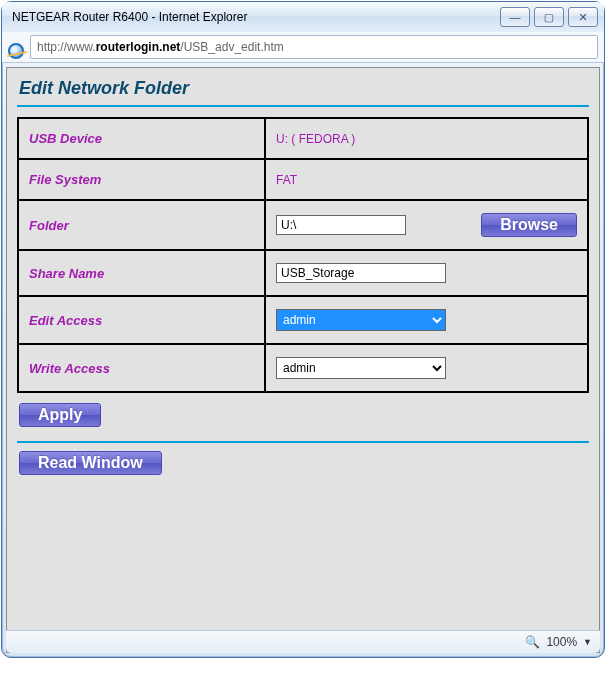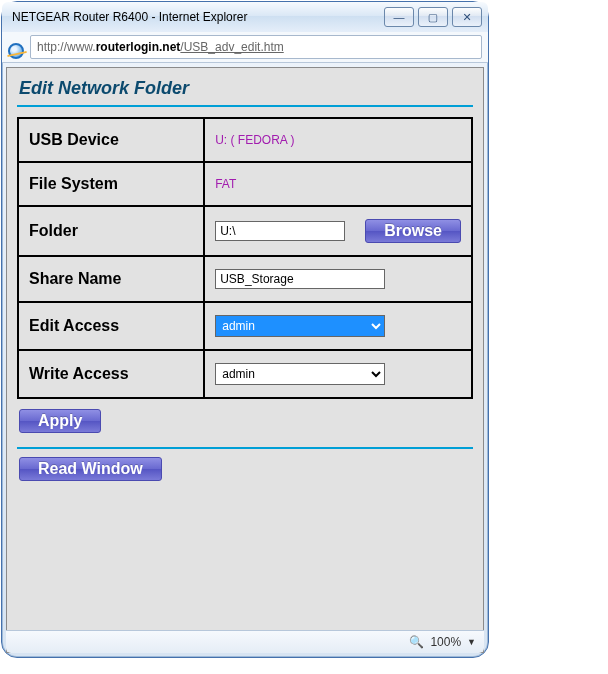--- a/index.html
+++ b/index.html
@@ -3,23 +3,23 @@
 <meta charset="utf-8">
 <style>
   html, body {
     margin: 0;
     padding: 0;
     font-family: "Segoe UI", Tahoma, Arial, sans-serif;
     font-size: 12px;
     background: #ffffff;
   }
   .window {
-    width: 488px;
+    width: 604px;
     border: 1px solid #4571ac;
-    border-radius: 16px;
+    border-radius: 10px;
     background: linear-gradient(#eef4fb, #d7e4f2);
     margin: 1px;
     box-shadow: 0 0 0 1px #9db9d8 inset;
     position: relative;
     box-sizing: border-box;
   }
   .titlebar {
     display: flex;
     align-items: center;
     height: 30px;
@@ -56,21 +56,21 @@
     position:relative; box-sizing:border-box;
     background: radial-gradient(circle at 35% 35%, #eaf4ff 20%, #8fc3ef 60%, #3d8dd6);
   }
   .ie-icon::after{content:"";position:absolute;left:-3px;top:8px;width:20px;height:2px;background:#f7b53a;border-radius:2px;transform:rotate(-12deg);}
   .addr {
     flex:1; background:#fff; border:1px solid #a7b8cd; border-radius:2px;
     padding:2px 6px; color:#666; height:18px; display:flex; align-items:center;
     font-size:12px;
   }
   .addr b { color:#000; font-weight:bold; }
-  .addr .path { color:#666;text-decoration:underline; }
+  .addr .path { color:#666; }
   .client {
     background:#e2e2e2;
     border:1px solid #8a8a8a;
     margin:4px;
     height: 586px;
     box-sizing:border-box;
     padding:10px 10px 4px 10px;
     position:relative;
     overflow:hidden;
   }
@@ -82,21 +82,21 @@
   .form-table {
     width:100%; border-collapse:collapse; margin-top:10px;
     border:2px solid #000;
   }
   .form-table td {
     border:2px solid #000;
     padding: 12px 10px;
     vertical-align:middle;
     background:#e2e2e2;
   }
-  .form-table td.label { width:225px; color:#000000; font-weight:bold; font-size:16px;}
+  .form-table td.label { width:225px; color:#a21caf; font-weight:bold; font-size:13px;font-style:italic;}
   .val-text { color:#a21caf; font-size:12px; }
   .txt-input {
     border:1px solid #666; background:#fff; height:20px; padding:1px 4px;
     font-family:inherit; font-size:12px; width:170px; box-sizing:border-box;
   }
   .txt-input.narrow{width:130px;}
   .select {
     border:1px solid #666; background:#fff; height:22px; font-family:inherit;font-size:12px;
     width:170px; padding:0 2px;
   }

